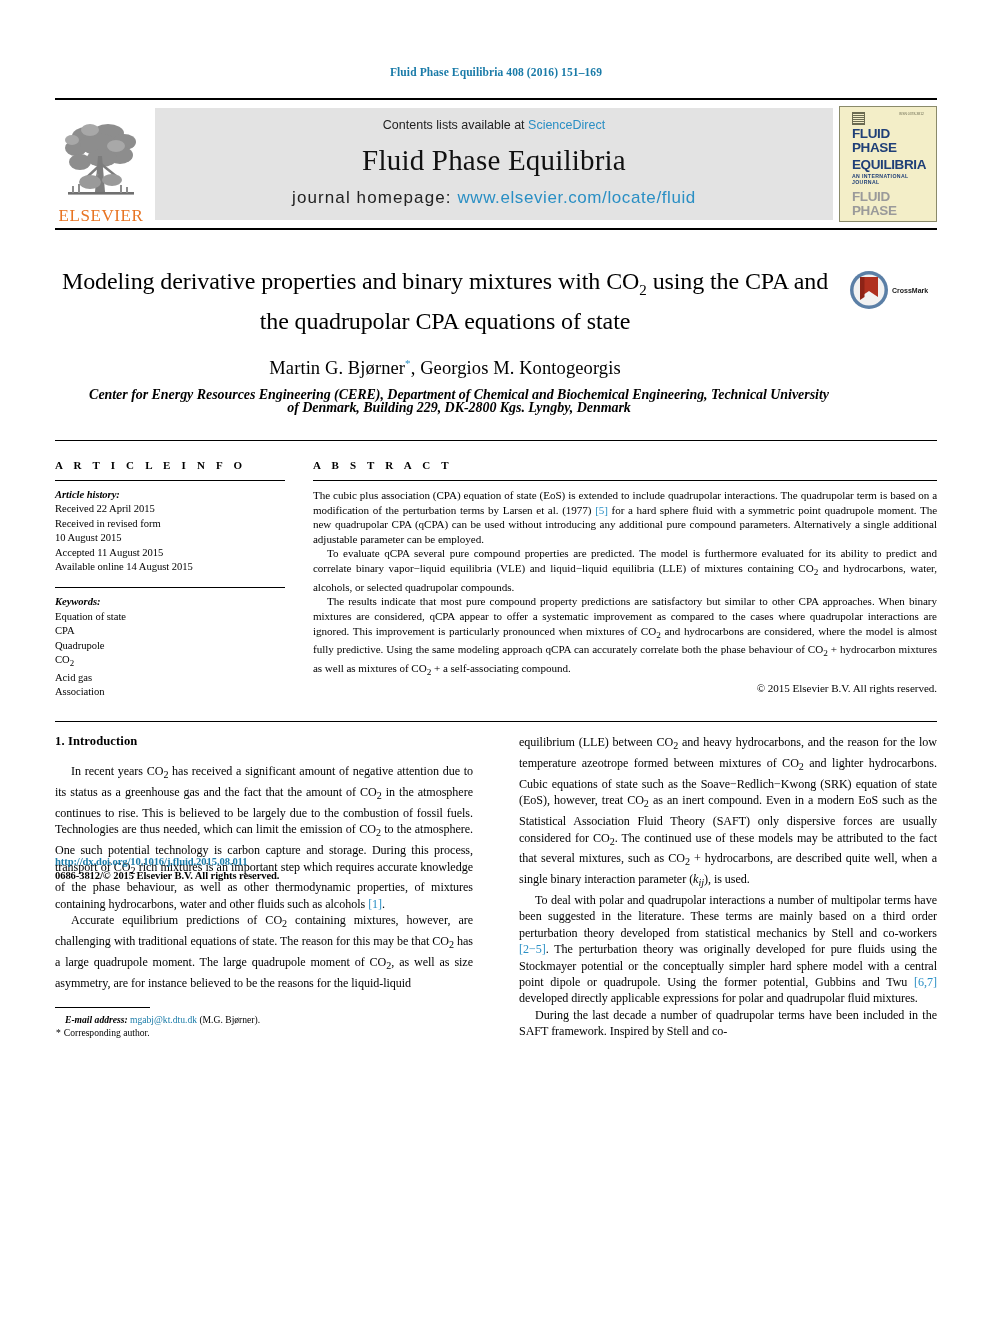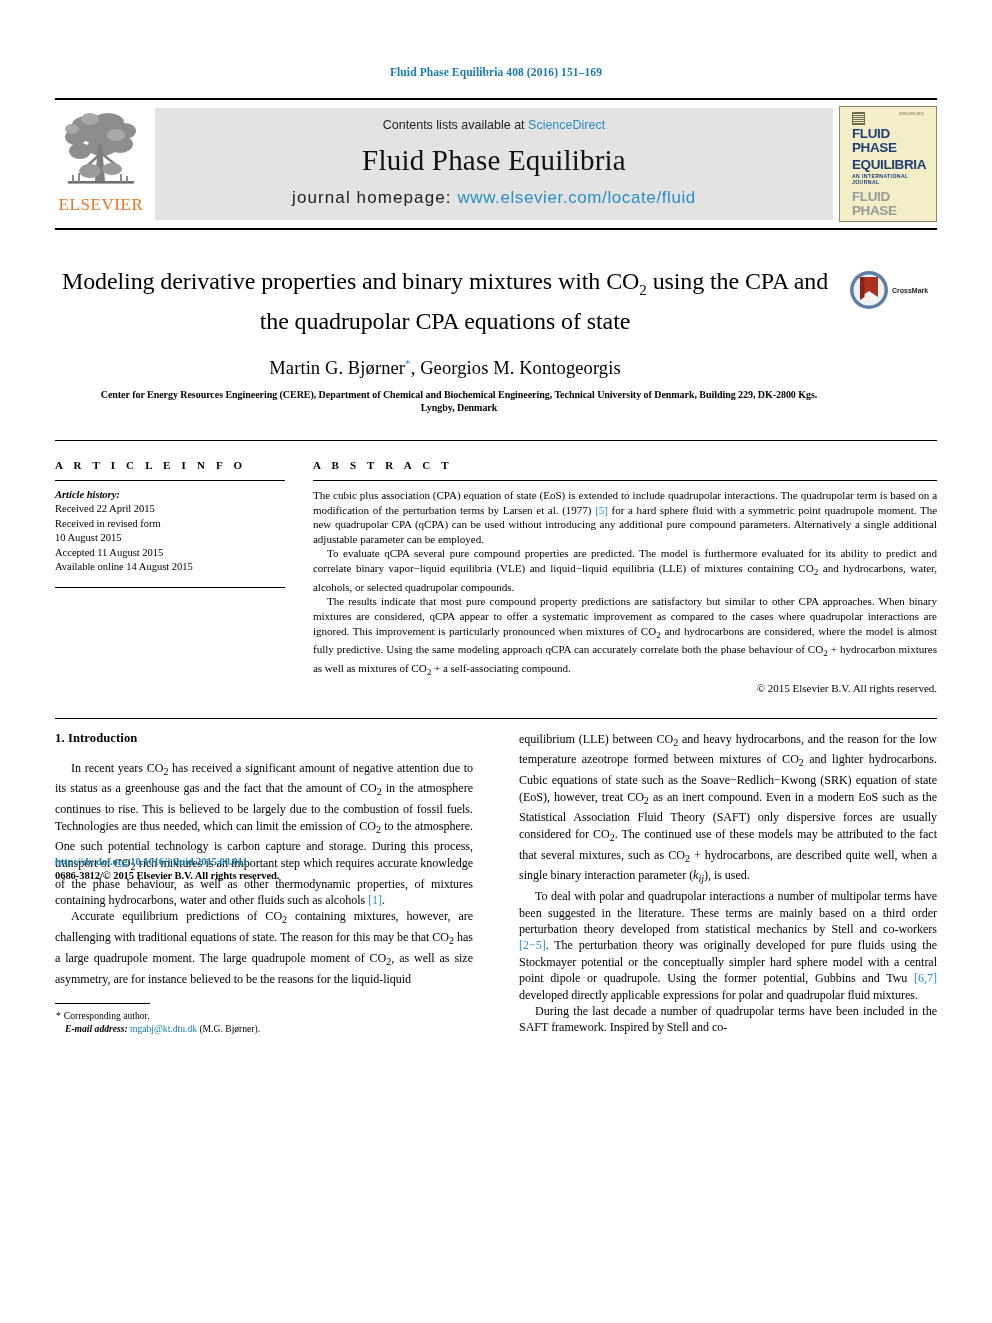--- a/index.html
+++ b/index.html
@@ -42,21 +42,21 @@
     height: 128px;
     display: flex;
     align-items: stretch;
   }
   .elsevier-logo {
     width: 92px;
     flex: 0 0 92px;
     display: flex;
     flex-direction: column;
     align-items: center;
-    justify-content: center;
+    justify-content: flex-end;
     padding-bottom: 4px;
     box-sizing: border-box;
   }
   .tree-svg { display:block; }
   .elsevier-word {
     font-family: "Liberation Serif", serif;
     font-size: 17px;
     letter-spacing: .6px;
     color: #e87422;
     line-height: 1;
@@ -161,21 +161,22 @@
     letter-spacing: -.1px;
   }
   h1.paper-title sub { font-size: 15px; }
   .authors {
     font-size: 18.5px;
     margin-top: 20px;
     letter-spacing: .1px;
   }
   .authors sup { font-size: 11px; color:#2a8fc4; }
   .affiliation {
-    font-size: 10px;
+    font-size: 14px;
+    font-style: italic;
     font-weight: bold;
     line-height: 13px;
     margin-top: 9px;
     letter-spacing: -.05px;
     margin-left: 28px;
   }
   .crossmark {
     flex: 0 0 88px;
     width: 88px;
     display: flex;
@@ -386,20 +387,29 @@
       <div class="thin-rule"></div>
       <div class="info-group">
         <div class="ital">Article history:</div>
         <div>Received 22 April 2015</div>
         <div>Received in revised form</div>
         <div>10 August 2015</div>
         <div>Accepted 11 August 2015</div>
         <div>Available online 14 August 2015</div>
       </div>
       <div class="kw-rule"></div>
+      <div class="info-group">
+        <div class="ital">Keywords:</div>
+        <div>Equation of state</div>
+        <div>CPA</div>
+        <div>Quadrupole</div>
+        <div>CO<sub>2</sub></div>
+        <div>Acid gas</div>
+        <div>Association</div>
+      </div>
     </div>
 
     <div class="col-abstract">
       <div class="sec-label">A B S T R A C T</div>
       <div class="thin-rule"></div>
       <div class="abstract-body">
         <p class="first"><span>The cubic plus association (CPA) equation of state (EoS) is extended to include quadrupolar interactions. The quadrupolar term is based on a modification of the perturbation terms by Larsen et al. (1977) </span><span class="cite">[5]</span><span> for a hard sphere fluid with a symmetric point quadrupole moment. The new quadrupolar CPA (qCPA) can be used without introducing any additional pure compound parameters. Alternatively a single additional adjustable parameter can be employed.</span></p>
         <p>To evaluate qCPA several pure compound properties are predicted. The model is furthermore evaluated for its ability to predict and correlate binary vapor−liquid equilibria (VLE) and liquid−liquid equilibria (LLE) of mixtures containing CO<sub>2</sub> and hydrocarbons, water, alcohols, or selected quadrupolar compounds.</p>
         <p>The results indicate that most pure compound property predictions are satisfactory but similar to other CPA approaches. When binary mixtures are considered, qCPA appear to offer a systematic improvement as compared to the cases where quadrupolar interactions are ignored. This improvement is particularly pronounced when mixtures of CO<sub>2</sub> and hydrocarbons are considered, where the model is almost fully predictive. Using the same modeling approach qCPA can accurately correlate both the phase behaviour of CO<sub>2</sub> + hydrocarbon mixtures as well as mixtures of CO<sub>2</sub> + a self-associating compound.</p>
         <div class="copyright">© 2015 Elsevier B.V. All rights reserved.</div>
@@ -414,26 +424,26 @@
     <div class="col">
       <h2 class="section-head">1.  Introduction</h2>
       <div class="body-text">
         <p><span>In recent years CO<sub>2</sub> has received a significant amount of negative attention due to its status as a greenhouse gas and the fact that the amount of CO<sub>2</sub> in the atmosphere continues to rise. This is believed to be largely due to the combustion of fossil fuels. Technologies are thus needed, which can limit the emission of CO<sub>2</sub> to the atmosphere. One such potential technology is carbon capture and storage. During this process, transport of CO<sub>2</sub> rich mixtures is an important step which requires accurate knowledge of the phase behaviour, as well as other thermodynamic properties, of mixtures containing hydrocarbons, water and other fluids such as alcohols </span><span class="cite">[1]</span><span>.</span></p>
         <p>Accurate equilibrium predictions of CO<sub>2</sub> containing mixtures, however, are challenging with traditional equations of state. The reason for this may be that CO<sub>2</sub> has a large quadrupole moment. The large quadrupole moment of CO<sub>2</sub>, as well as size asymmetry, are for instance believed to be the reasons for the liquid-liquid</p>
       </div>
 
       <div class="footnote-wrap">
         <div class="footnote-rule"></div>
         <div class="footnote">
-          <span class="star">*</span><span>Corresponding author.</span>
-        </div>
-        <div class="footnote">
           <span class="em">E-mail address:</span>
           <span class="link">mgabj@kt.dtu.dk</span>
           <span>(M.G. Bjørner).</span>
+        </div>
+        <div class="footnote">
+          <span class="star">*</span><span>Corresponding author.</span>
         </div>
       </div>
     </div>
 
     <div class="col">
       <div class="body-text">
         <p class="noindent">equilibrium (LLE) between CO<sub>2</sub> and heavy hydrocarbons, and the reason for the low temperature azeotrope formed between mixtures of CO<sub>2</sub> and lighter hydrocarbons. Cubic equations of state such as the Soave−Redlich−Kwong (SRK) equation of state (EoS), however, treat CO<sub>2</sub> as an inert compound. Even in a modern EoS such as the Statistical Association Fluid Theory (SAFT) only dispersive forces are usually considered for CO<sub>2</sub>. The continued use of these models may be attributed to the fact that several mixtures, such as CO<sub>2</sub> + hydrocarbons, are described quite well, when a single binary interaction parameter (<i>k<sub>ij</sub></i>), is used.</p>
         <p><span>To deal with polar and quadrupolar interactions a number of multipolar terms have been suggested in the literature. These terms are mainly based on a third order perturbation theory developed from statistical mechanics by Stell and co-workers </span><span class="cite">[2−5]</span><span>. The perturbation theory was originally developed for pure fluids using the Stockmayer potential or the conceptually simpler hard sphere model with a central point dipole or quadrupole. Using the former potential, Gubbins and Twu </span><span class="cite">[6,7]</span><span> developed directly applicable expressions for polar and quadrupolar fluid mixtures.</span></p>
         <p>During the last decade a number of quadrupolar terms have been included in the SAFT framework. Inspired by Stell and co-</p>
       </div>

